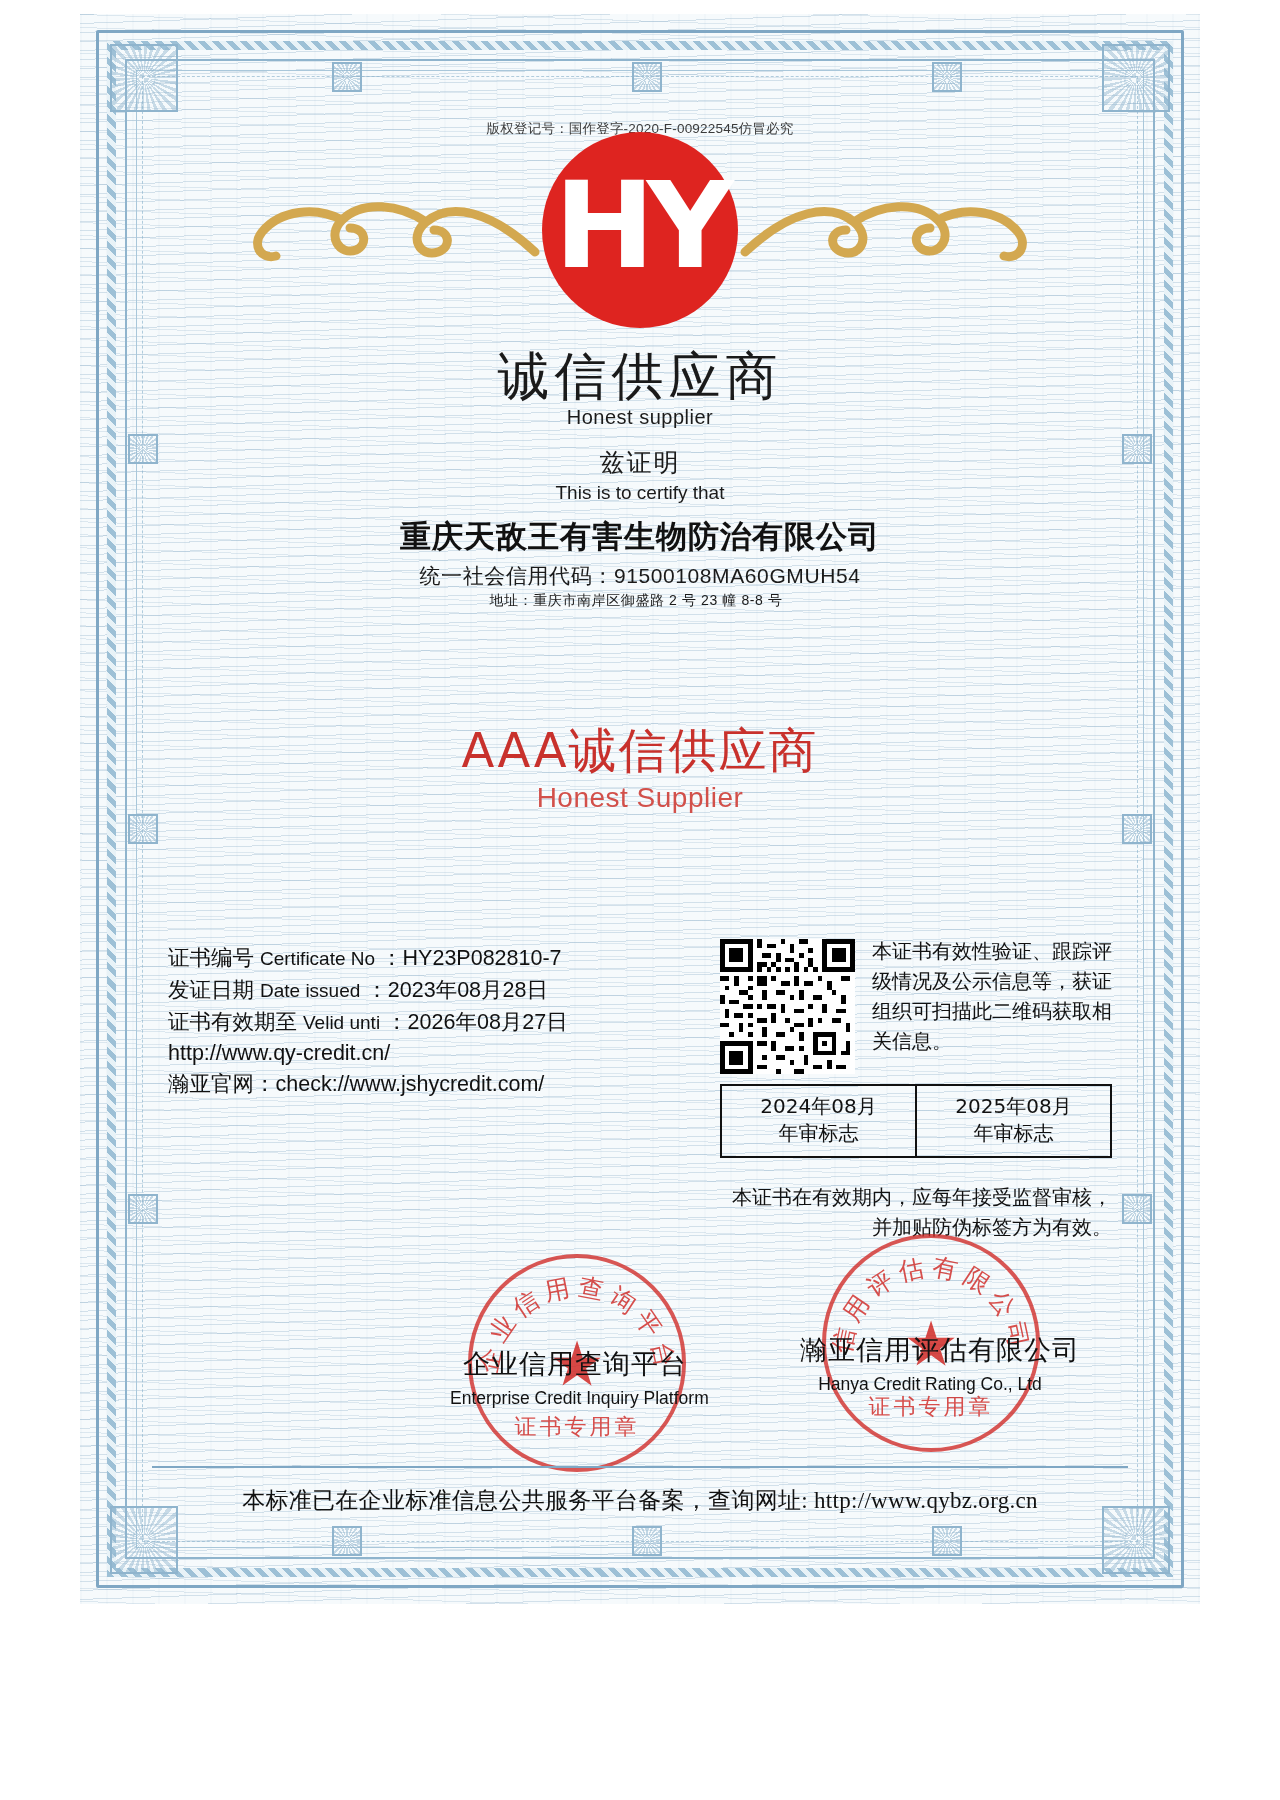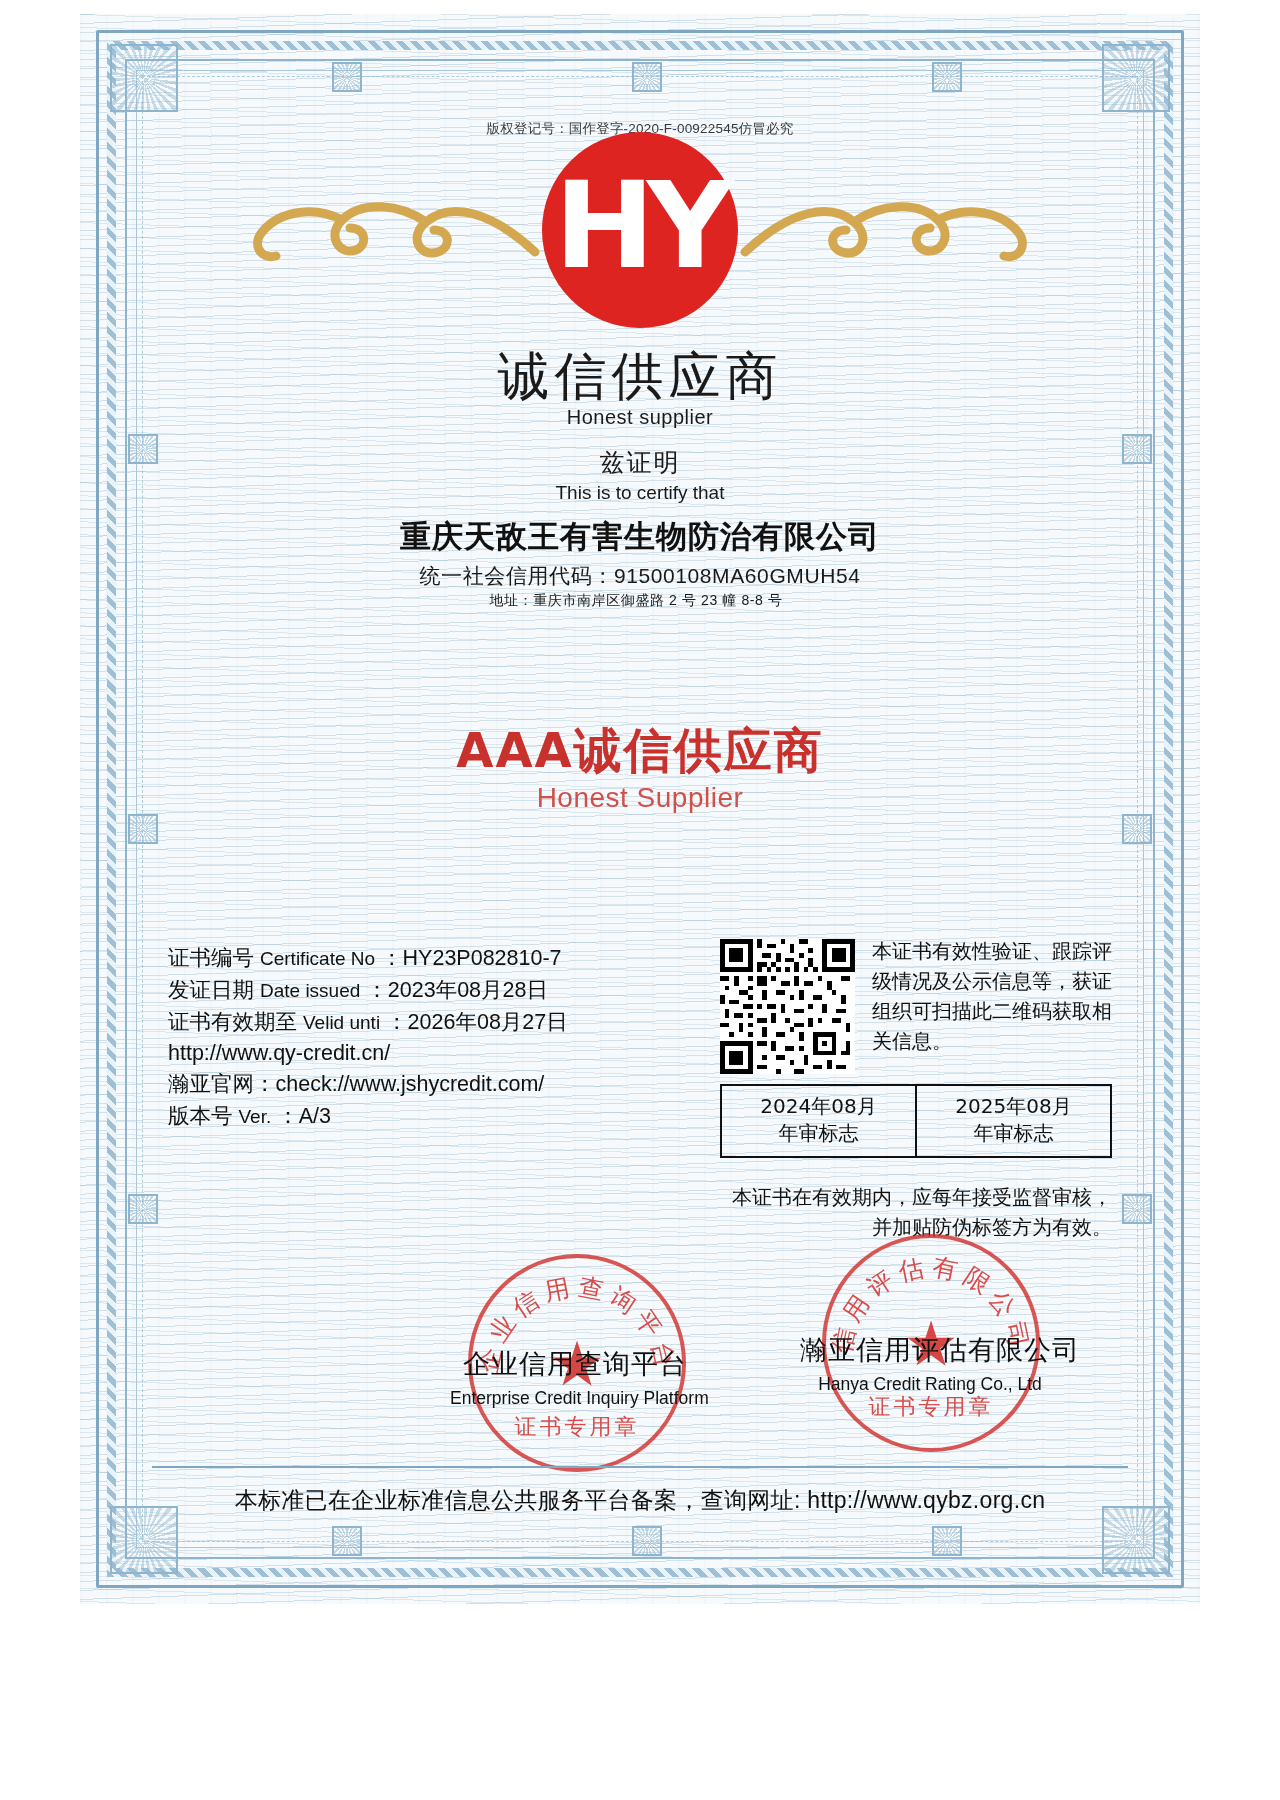--- a/index.html
+++ b/index.html
@@ -243,21 +243,21 @@
     letter-spacing: .6px;
   }
 
   
   .award-cn {
     position: absolute;
     top: 635px;
     left: 0; right: 0;
     text-align: center;
     font-size: 48px;
-    font-weight: bold;
+    font-weight: normal;
     color: #c8312c;
     letter-spacing: 2px;
     font-family: "DejaVu Sans", sans-serif;
   }
   .award-en {
     position: absolute;
     top: 698px;
     left: 0; right: 0;
     text-align: center;
     font-size: 28px;
@@ -392,21 +392,21 @@
   .org2 { left: 650px; top: 1248px; text-align: center; width: 260px;}
 
   
   .bottom-bar {
     position: absolute;
     left: 0; right: 0;
     bottom: 18px;
     text-align: center;
     font-size: 23px;
     color: #111;
-    font-family: Liberation Sans, sans-serif;
+    font-family: Liberation Serif, serif;
     letter-spacing: .3px;
   }
   .bottom-rule {
     position: absolute;
     left: 2px; right: 2px;
     bottom: 66px;
     height: 2px;
     background: #7fa7c4;
   }
 </style>
@@ -485,25 +485,20 @@
         <span class="lbl-en">Date issued</span>
         <span>：2023年08月28日</span>
       </div>
       <div class="row">
         <span class="lbl-cn">证书有效期至</span>
         <span class="lbl-en">Velid unti</span>
         <span>：2026年08月27日</span>
       </div>
       <div class="url-row">http://www.qy-credit.cn/</div>
       <div class="url-row">瀚亚官网：check://www.jshycredit.com/</div>
-      <div class="row">
-        <span class="lbl-cn">版本号</span>
-        <span class="lbl-en">Ver.</span>
-        <span>：A/3</span>
-      </div>
     </div>
 
     <div class="qr-box">
       <svg viewBox="0 0 29 29" width="135" height="135" shape-rendering="crispEdges">
         <rect width="29" height="29" fill="#ffffff"></rect>
         <g fill="#000000">
 
           <rect x="0" y="0" width="7" height="1"></rect>
             <rect x="0" y="6" width="7" height="1"></rect>
           <rect x="0" y="0" width="1" height="7"></rect>

